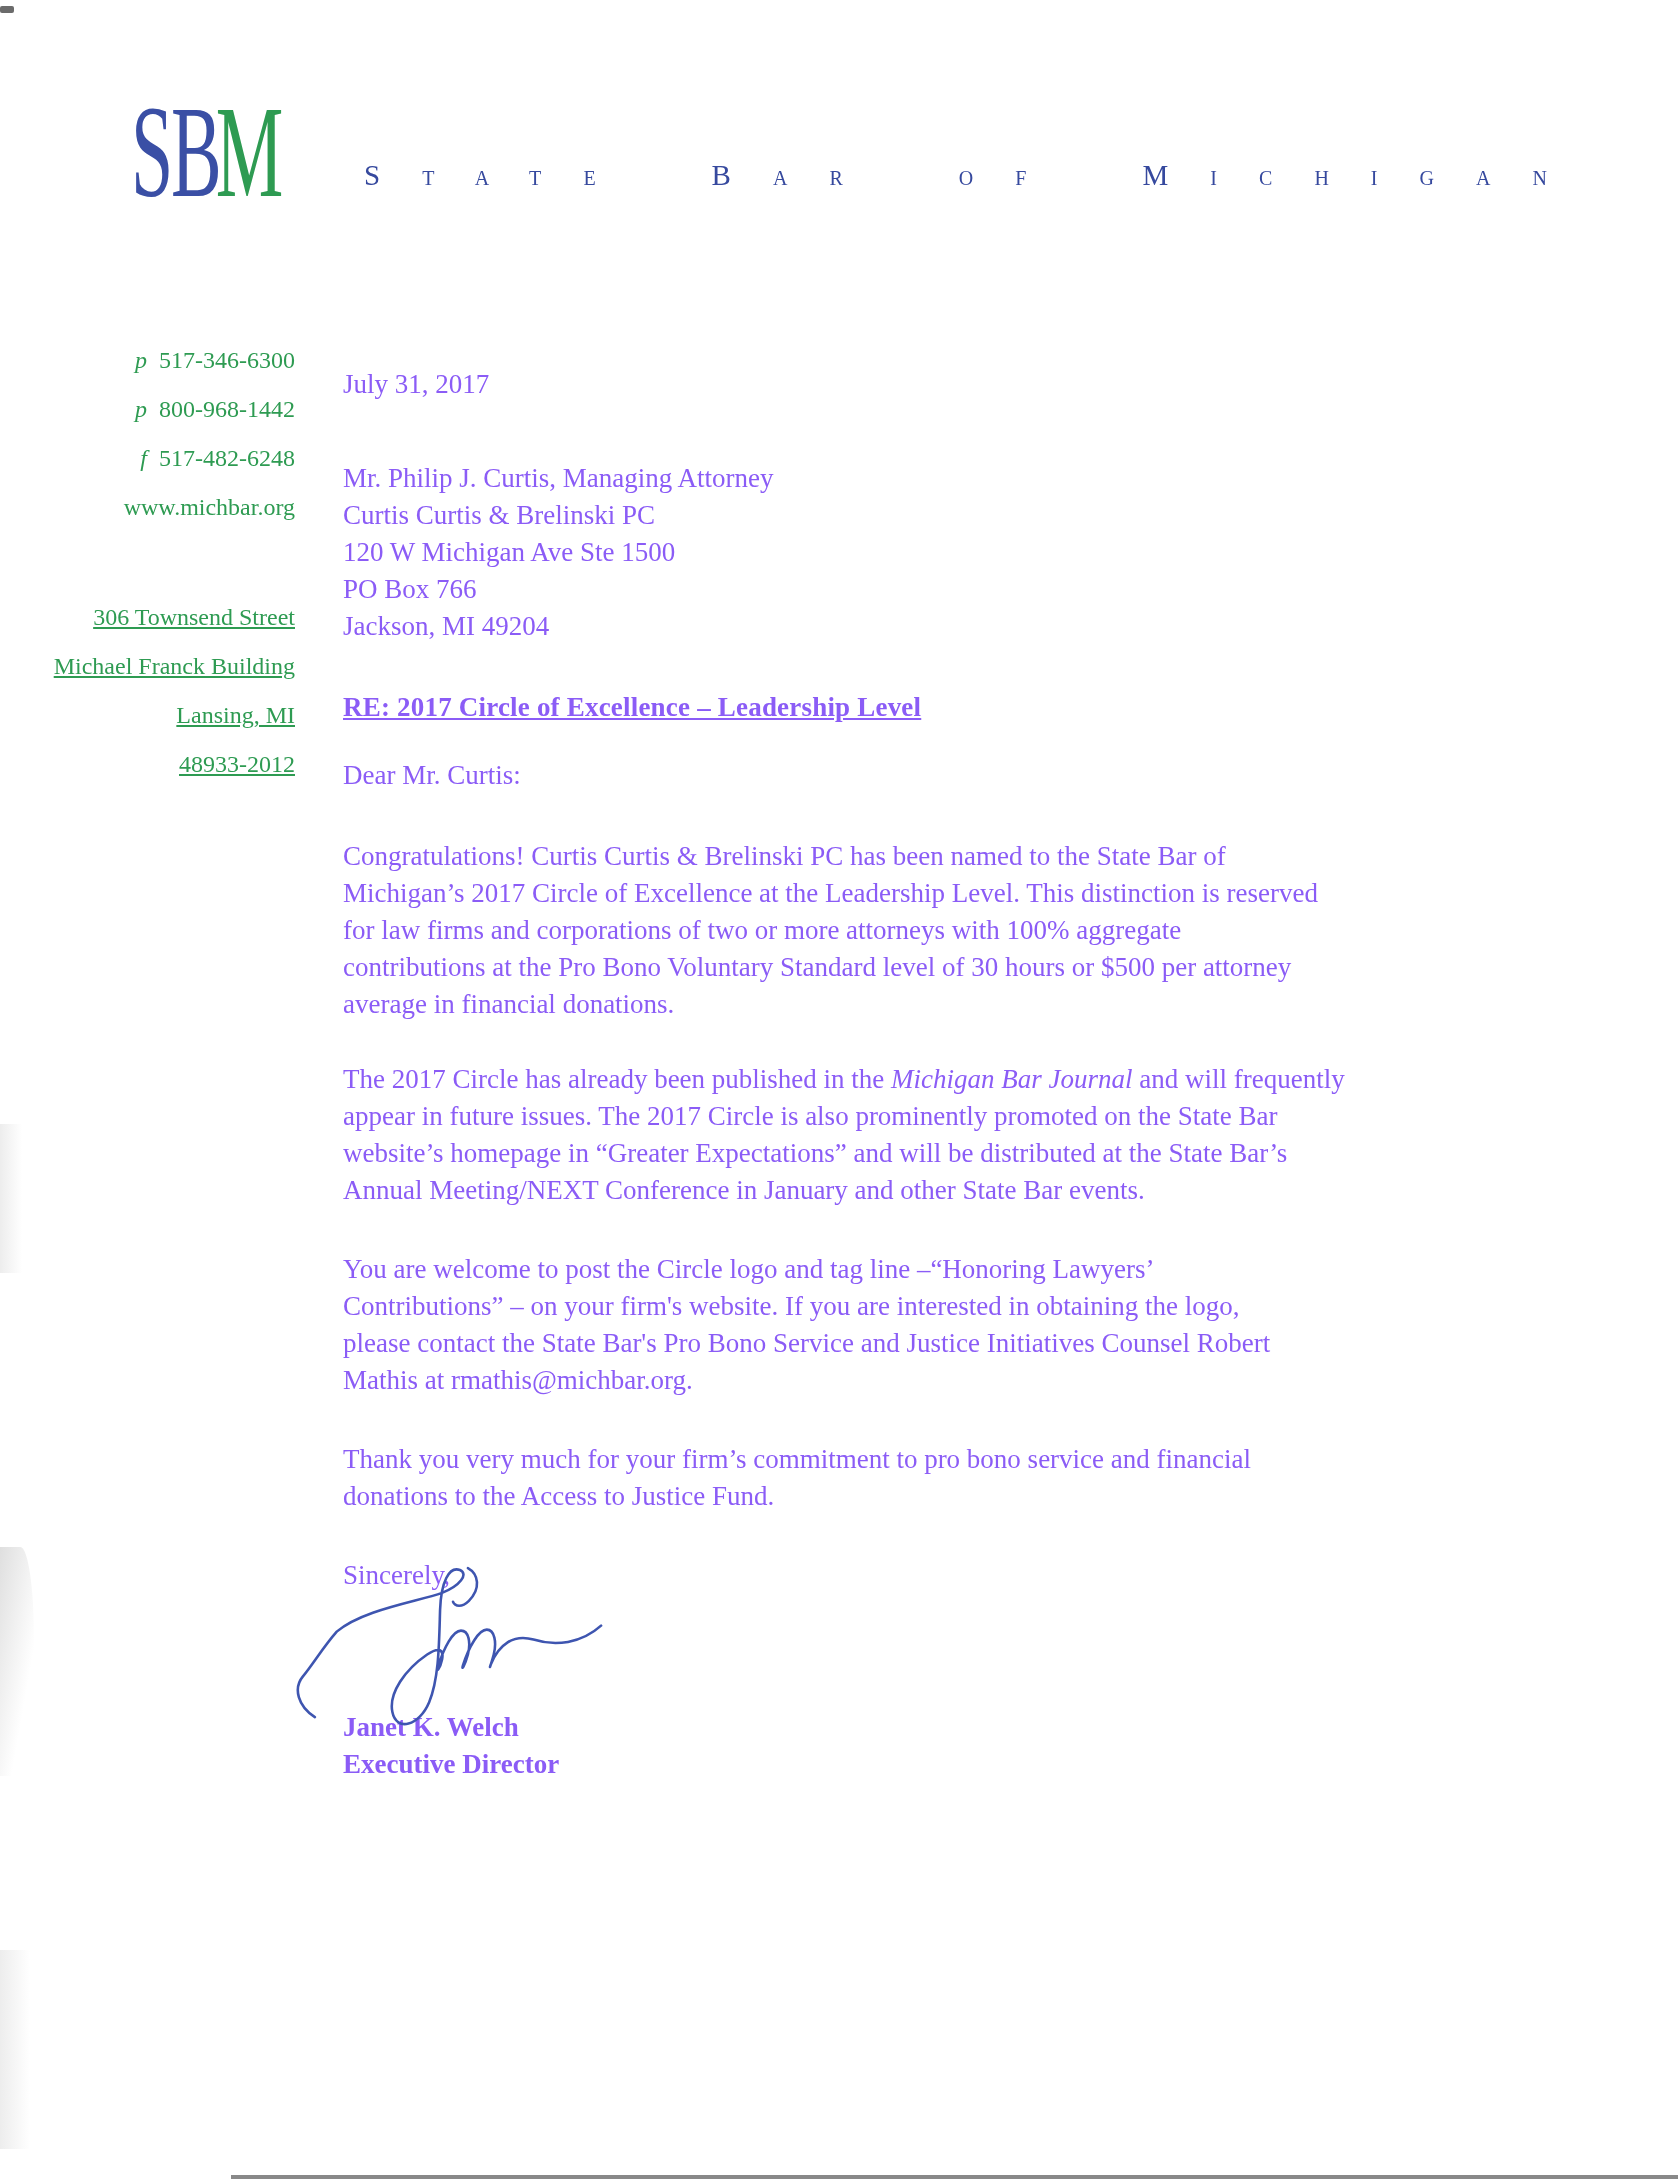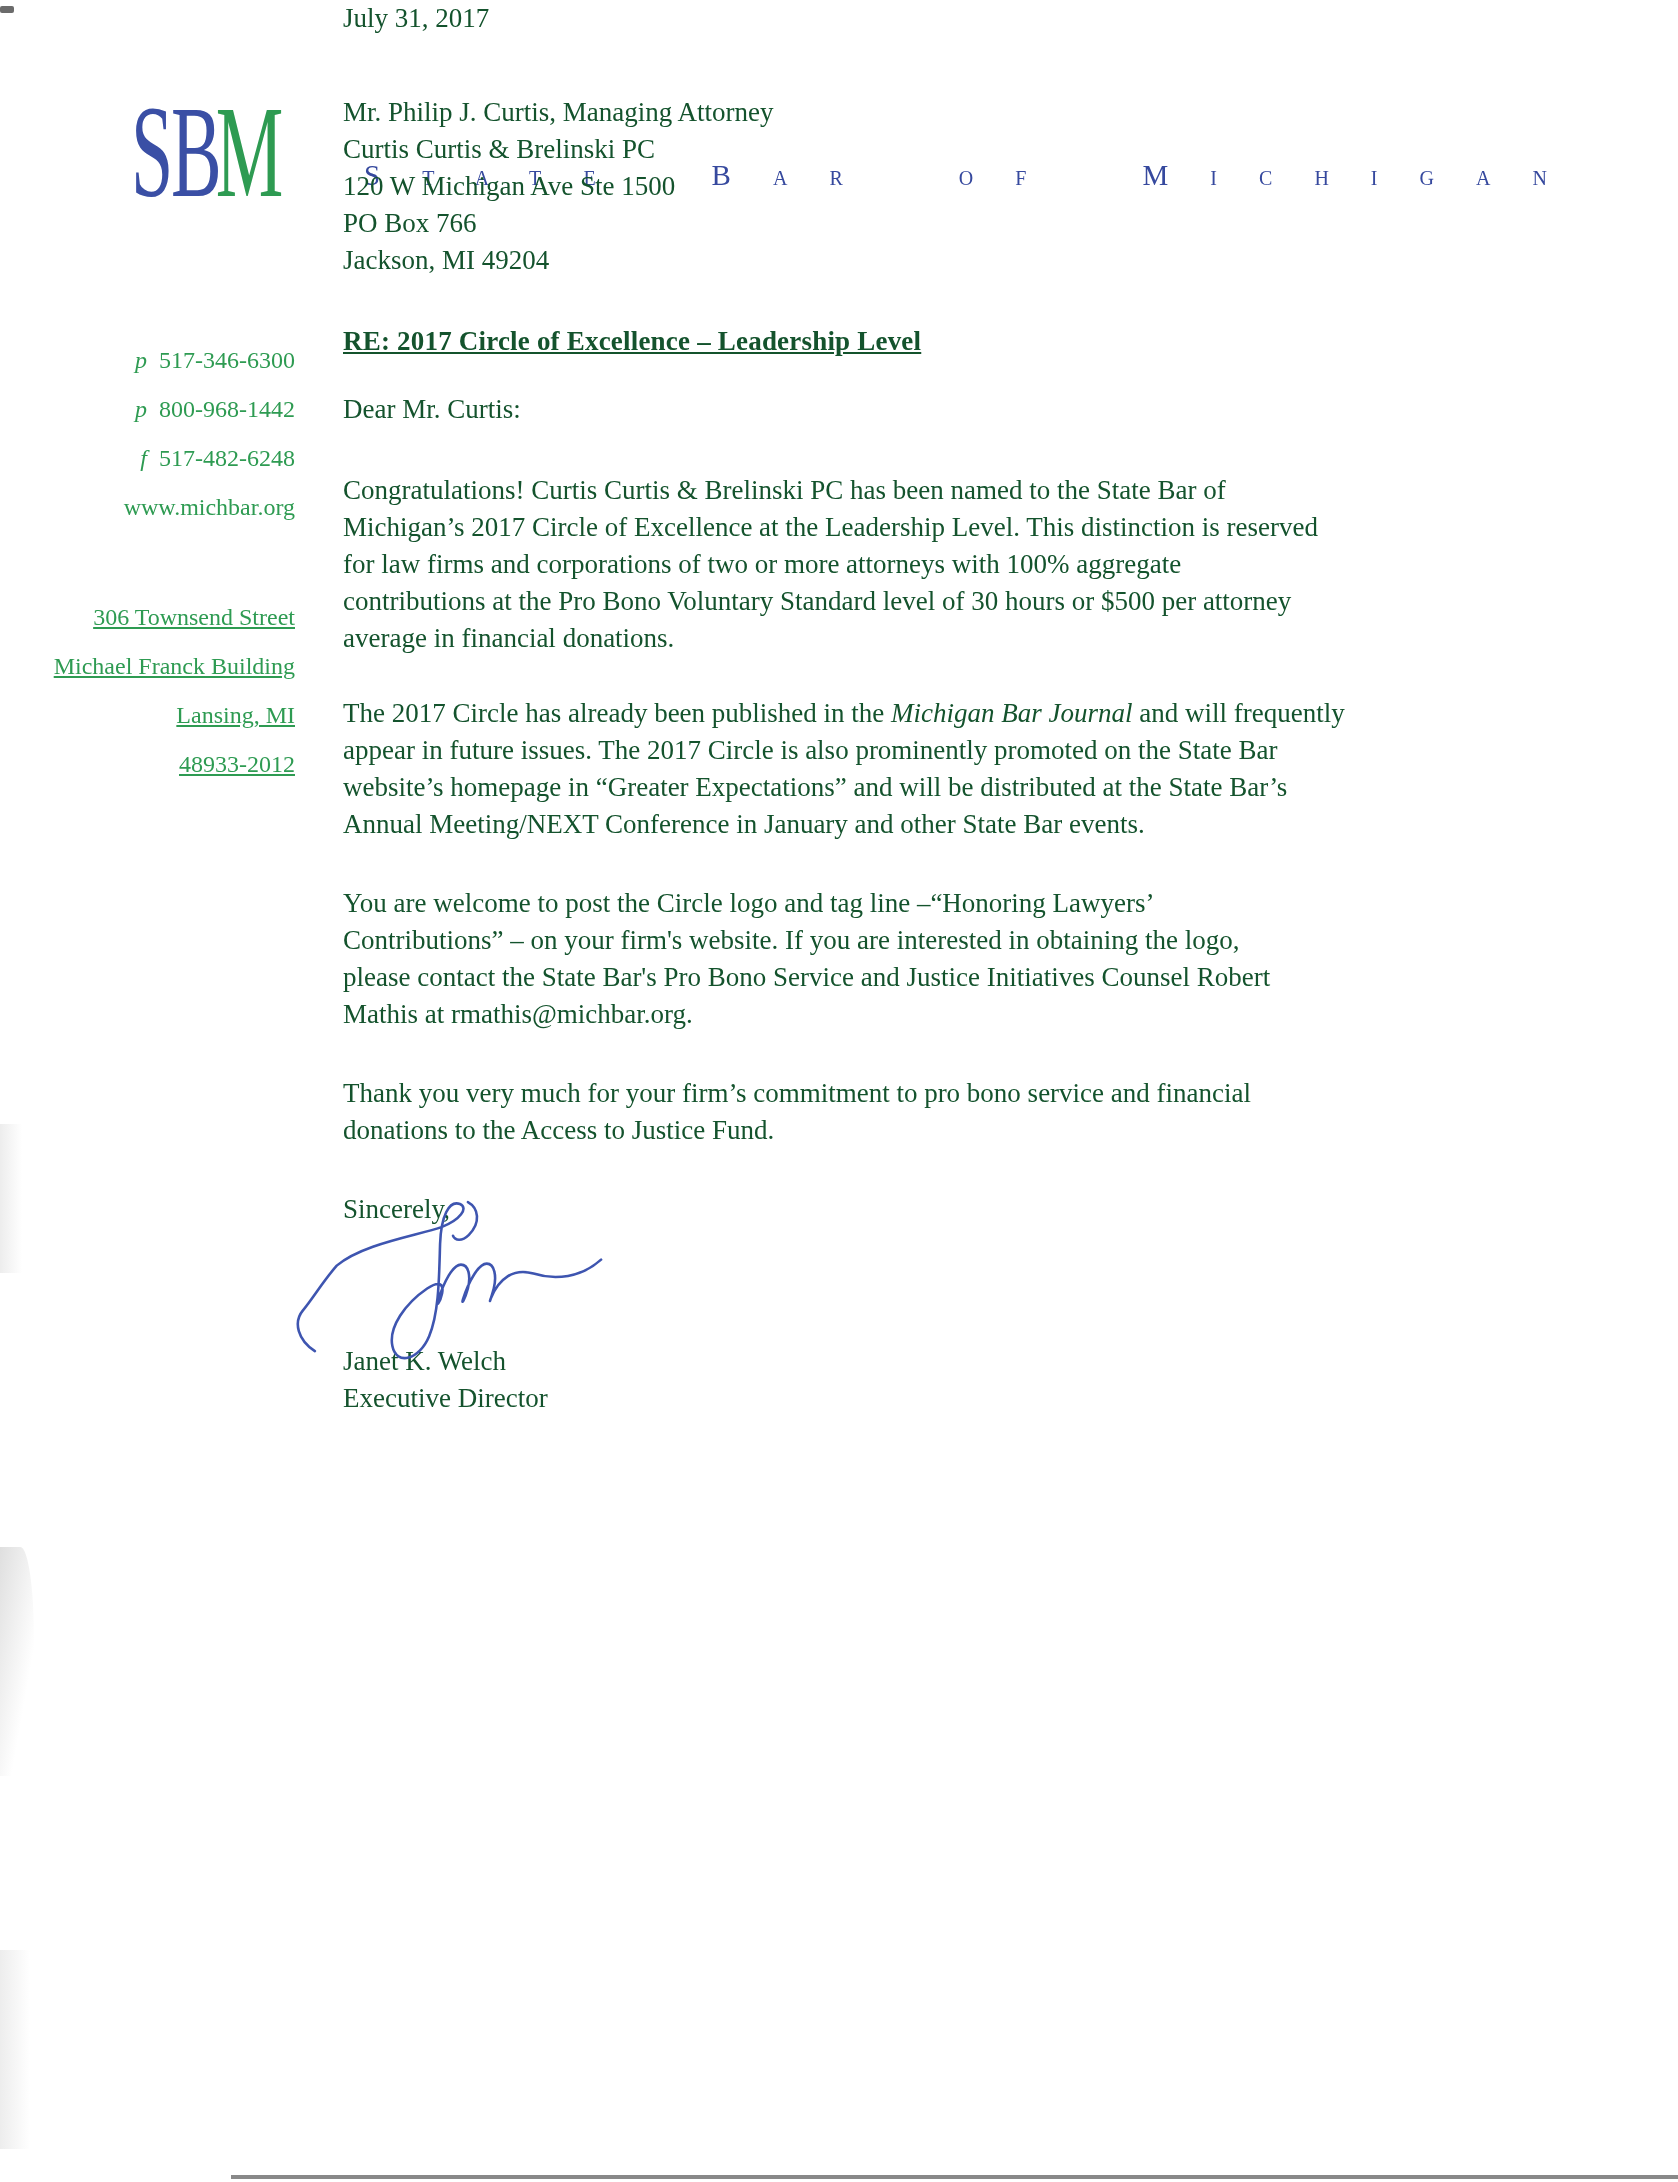--- a/index.html
+++ b/index.html
@@ -30,39 +30,40 @@
     text-align:right;color:#2e9b52;font-size:24px;
   }
   .contact-row{line-height:49px;height:49px;}
   .contact-prefix{font-style:italic;margin-right:12px;}
   .side-address{
     margin-top:61px;line-height:49px;white-space:pre-line;text-decoration:underline;
   }
   
   .letter{
     position:absolute;left:343px;top:0;width:1159px;
-    font-size:27px;line-height:37px;color:#14532d;
+    font-size:27px;line-height:37px;color:#8b5cf6;
+    padding-top:366px;
   }
   .date{margin:0;}
   .recipient{margin:57px 0 0 0;white-space:pre-line;}
   .re-line{margin:44px 0 0 0;font-weight:bold;letter-spacing:0.2px;text-decoration:underline;}
   .salutation{margin:31px 0 0 0;}
   .para{margin:0;white-space:pre-line;}
   .para.p1{margin-top:44px;}
   .para.p2{margin-top:38px;}
   .para.p3{margin-top:42px;}
   .para.p4{margin-top:42px;}
   .closing{margin:42px 0 0 0;}
   .ital{font-style:italic;}
   .signature-block{position:relative;height:115px;}
   .signature-svg{
     position:absolute;left:-50px;top:-28px;width:320px;height:171px;
     overflow:visible;z-index:3;
   }
-  .signer-name,.signer-title{margin:0;}
+  .signer-name,.signer-title{margin:0;font-weight:bold;}
   
   .artifact{position:absolute;pointer-events:none;}
   .a-topleft{left:0;top:6px;width:14px;height:7px;background:#3a3a3a;opacity:.75;border-radius:2px;}
   .a-crease1{left:0;top:1124px;width:22px;height:149px;
     background:linear-gradient(90deg,#9a9a9a,transparent);opacity:.18;}
   .a-crease2{left:0;top:1547px;width:34px;height:229px;
     background:linear-gradient(100deg,#8c8c8c,transparent 70%);opacity:.28;border-radius:0 40% 40% 0;}
   .a-crease3{left:0;top:1950px;width:40px;height:199px;
     background:linear-gradient(90deg,#a5a5a5,transparent 75%);opacity:.2;}
   .a-bottomline{left:231px;right:0;bottom:3px;height:4px;background:#4a4a4a;opacity:.65;}

